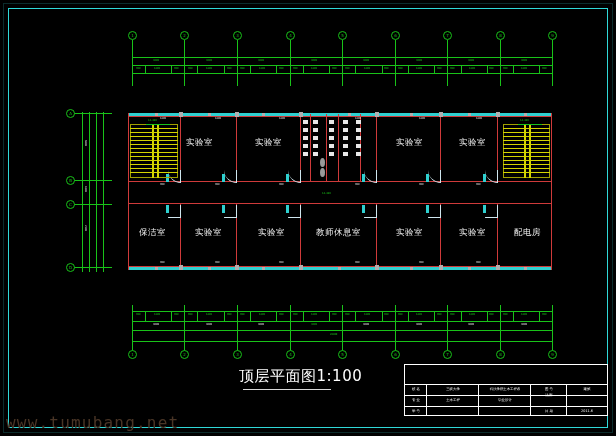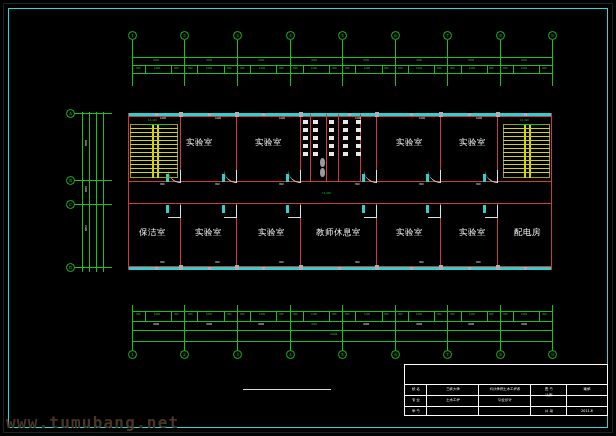--- a/index.html
+++ b/index.html
@@ -77,21 +77,21 @@
   .wm{
     position:absolute;left:6px;top:352px;width:300px;height:80px;pointer-events:none;
   }
   .wm-cn{
     position:absolute;left:4px;top:2px;color:#3a2b20;font-size:62px;line-height:62px;
     font-weight:bold;letter-spacing:2px;white-space:nowrap;
     font-family:"DejaVu Sans","Liberation Sans",sans-serif;
   }
   .wm-url{
     position:absolute;left:0px;top:62px;color:#4a3526;font-size:16px;line-height:18px;
-    font-weight:bold;letter-spacing:1.2px;white-space:nowrap;
+    font-weight:normal;letter-spacing:1.2px;white-space:nowrap;
     font-family:"DejaVu Sans Mono","Liberation Mono",monospace;
   }
 </style>
 </head>
 <body>
 
 <div id="root">
 
   <div class="sheet-border-outer"></div>
   <div class="sheet-border"></div>
@@ -464,20 +464,21 @@
     <div class="bub" style="left:180px;top:350px;">2</div>
     <div class="bub" style="left:233px;top:350px;">3</div>
     <div class="bub" style="left:286px;top:350px;">4</div>
     <div class="bub" style="left:338px;top:350px;">5</div>
     <div class="bub" style="left:391px;top:350px;">6</div>
     <div class="bub" style="left:443px;top:350px;">7</div>
     <div class="bub" style="left:496px;top:350px;">8</div>
     <div class="bub" style="left:548px;top:350px;">9</div>
   </div>
 
+  <div class="plan-title" style="left:239px;top:368px;">顶层平面图1:100</div>
   <div class="plan-title-rule" style="left:243px;top:389px;width:88px;"></div>
 
   <div id="titleblock">
     <div class="tb" style="left:404px;top:364px;width:204px;height:52px;"></div>
 
     <div class="tbline" style="position:absolute;left:404px;top:384px;width:204px;height:1px;"></div>
     <div class="tbline" style="position:absolute;left:404px;top:395px;width:204px;height:1px;"></div>
     <div class="tbline" style="position:absolute;left:404px;top:406px;width:204px;height:1px;"></div>
 
     <div class="tbline" style="position:absolute;left:426px;top:384px;width:1px;height:32px;"></div>

